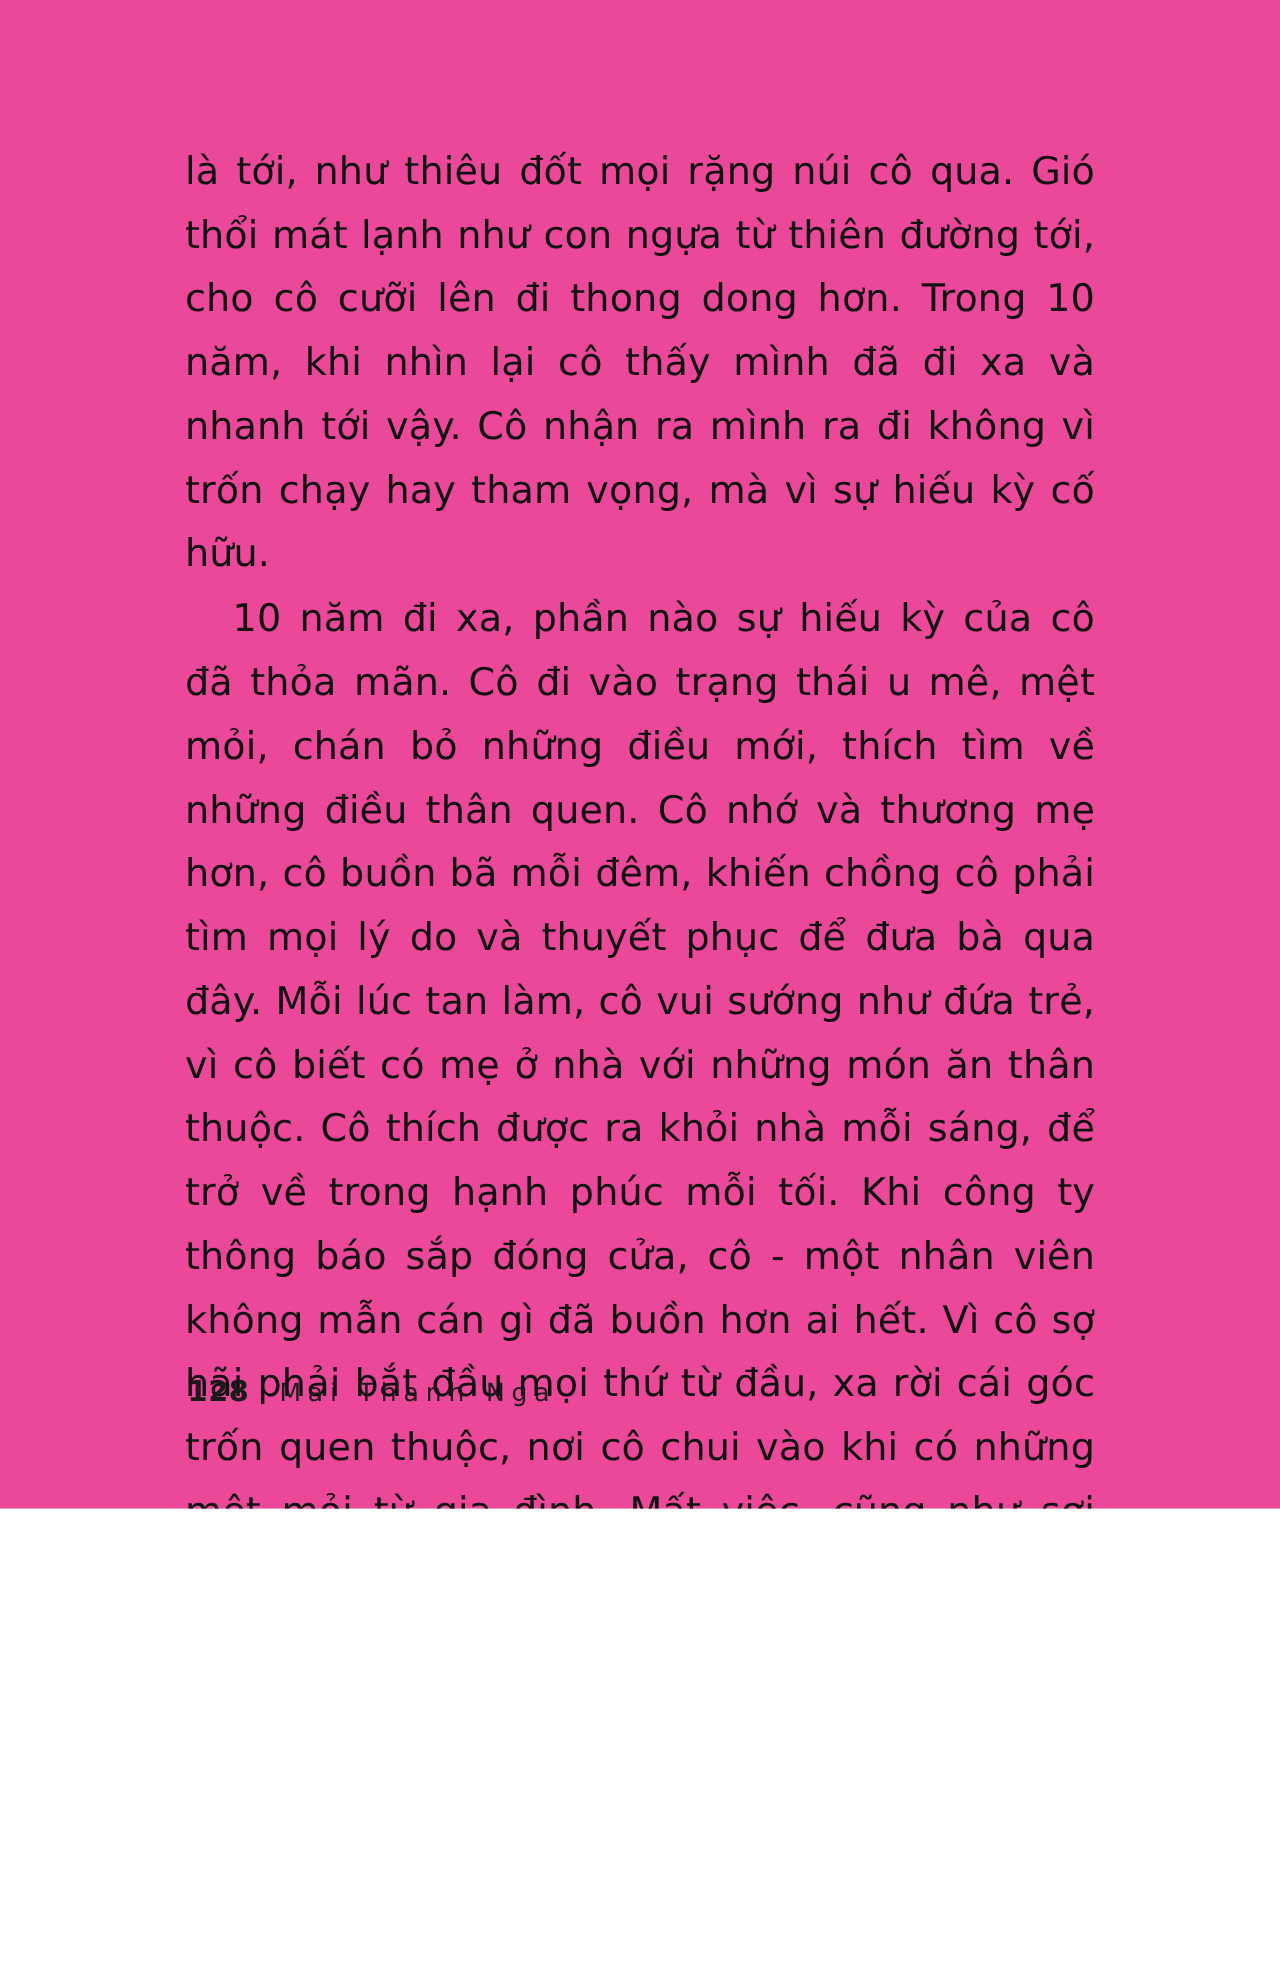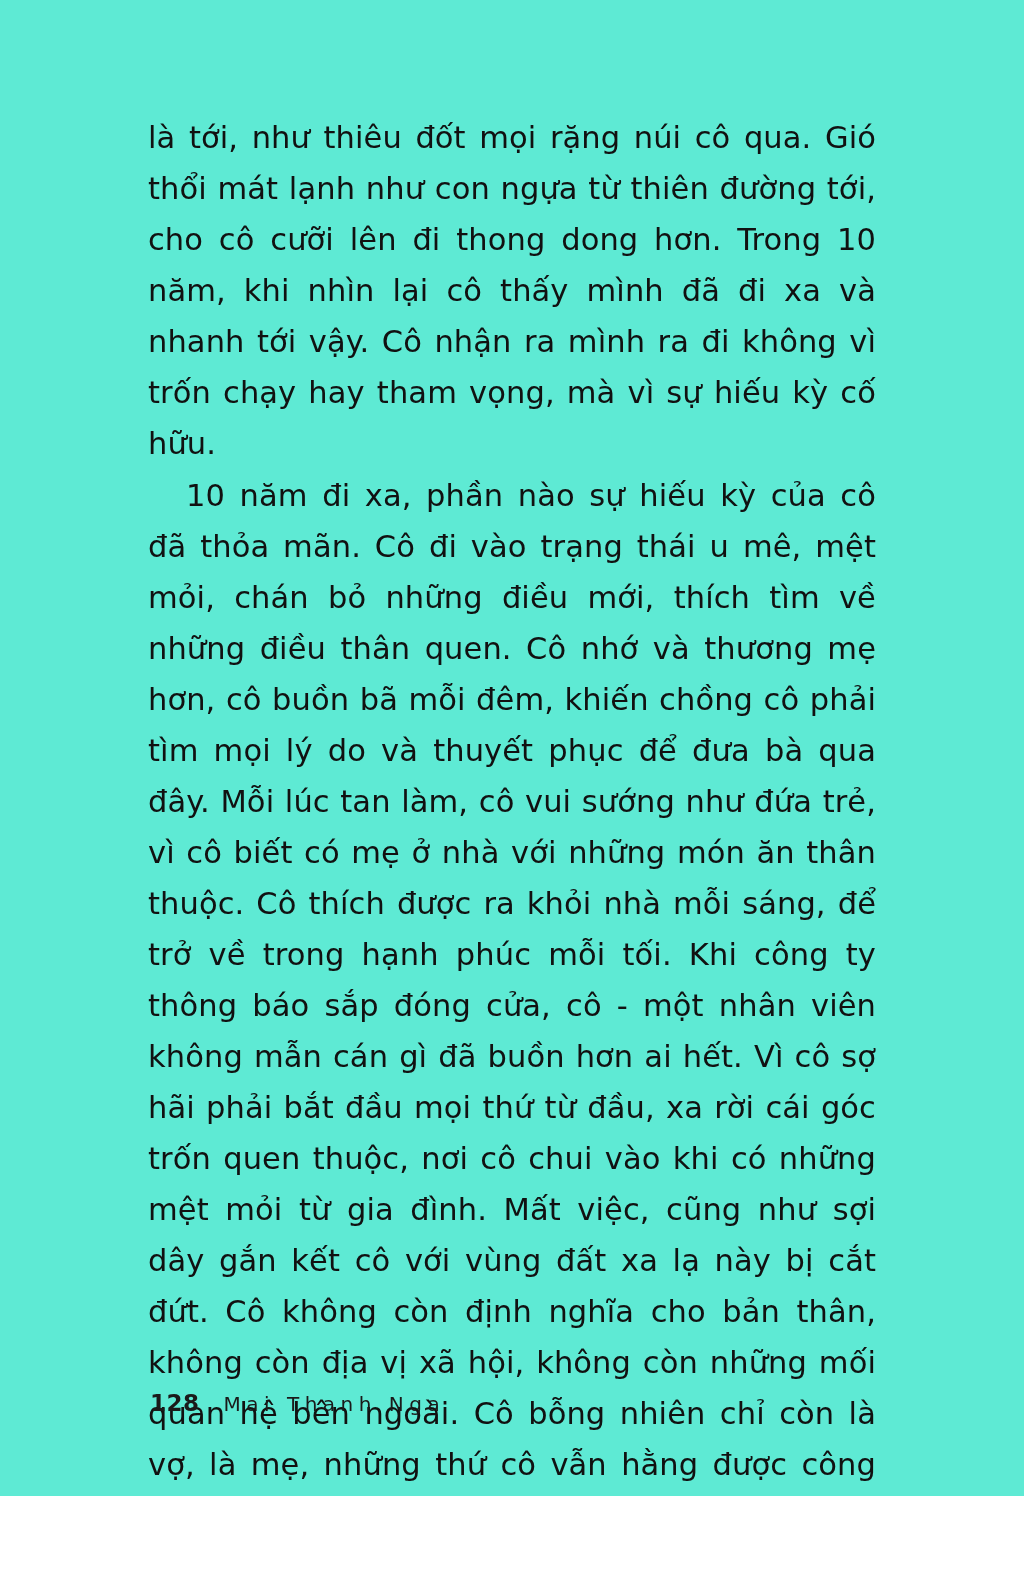--- a/index.html
+++ b/index.html
@@ -3,22 +3,22 @@
 <meta charset="utf-8">
 <style>
   html, body {
     margin: 0;
     padding: 0;
     background: #ffffff;
   }
   .page {
     position: relative;
     width: 1024px;
-    height: 1496px;
-    background: #5eead4;
+    height: 1207px;
+    background: #ec4899;
     box-sizing: border-box;
     font-family: "DejaVu Sans", sans-serif;
     color: #101010;
     overflow: hidden;
     text-decoration: underline;
   }
   .text-block {
     position: absolute;
     left: 148px;
     top: 112px;

